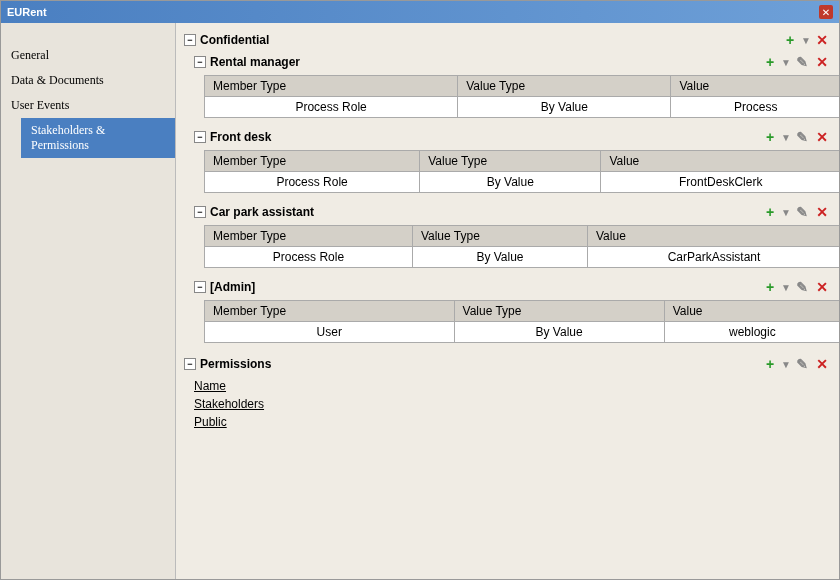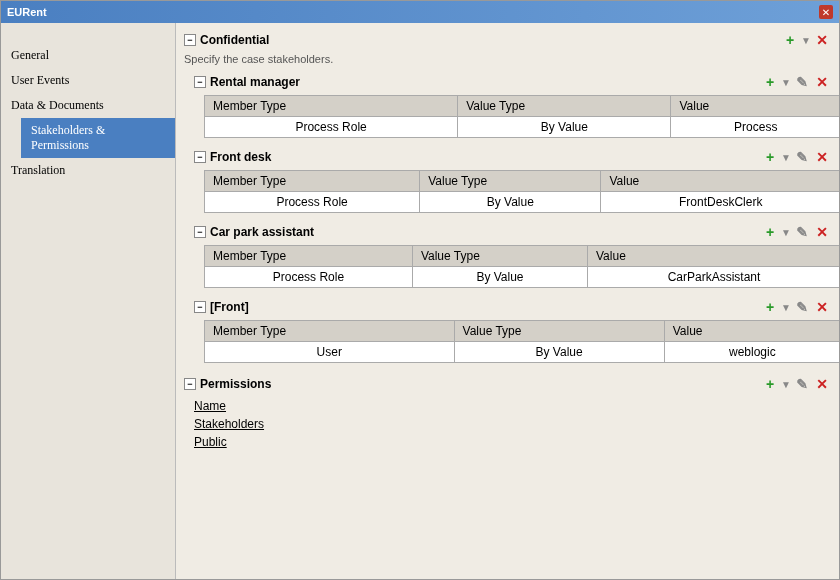--- a/index.html
+++ b/index.html
@@ -208,48 +208,44 @@
     <button class="title-bar-close">✕</button>
   </div>
 
   <div class="main-layout">
 
     <div class="sidebar">
       <div class="sidebar-item">
         <span>General</span>
       </div>
       <div class="sidebar-item">
+        <span>Data &amp; Documents</span>
+      </div>
+      <div class="sidebar-item">
         <span>User Events</span>
-      </div>
-      <div class="sidebar-item">
-        <span>Data &amp; Documents</span>
       </div>
       <div class="sidebar-item active">
         <span>Stakeholders &amp; Permissions</span>
-      </div>
-      <div class="sidebar-item">
-        <span>Translation</span>
       </div>
     </div>
 
     <div class="content-area">
 
       <div class="stakeholder-section">
         <div class="section-header">
           <div class="section-title">
             <span class="collapse-icon">−</span>
             <span>Confidential</span>
           </div>
           <div class="section-actions">
             <button class="btn-icon btn-add">+</button>
             <span style="font-size:10px;color:#888;">▼</span>
             <button class="btn-icon btn-delete">✕</button>
           </div>
         </div>
-        <div class="section-desc">Specify the case stakeholders.</div>
 
         <div class="sub-section">
           <div class="sub-section-header">
             <div class="sub-section-title">
               <span class="collapse-icon">−</span>
               <span>Rental manager</span>
             </div>
             <div class="section-actions">
               <button class="btn-icon btn-add">+</button>
               <span style="font-size:10px;color:#888;">▼</span>
@@ -334,21 +330,21 @@
                 <td>CarParkAssistant</td>
               </tr>
             </tbody>
           </table>
         </div>
 
         <div class="sub-section">
           <div class="sub-section-header">
             <div class="sub-section-title">
               <span class="collapse-icon">−</span>
-              <span>[Front]</span>
+              <span>[Admin]</span>
             </div>
             <div class="section-actions">
               <button class="btn-icon btn-add">+</button>
               <span style="font-size:10px;color:#888;">▼</span>
               <button class="btn-icon btn-edit">✎</button>
               <button class="btn-icon btn-delete">✕</button>
             </div>
           </div>
           <table class="data-table">
             <thead>

